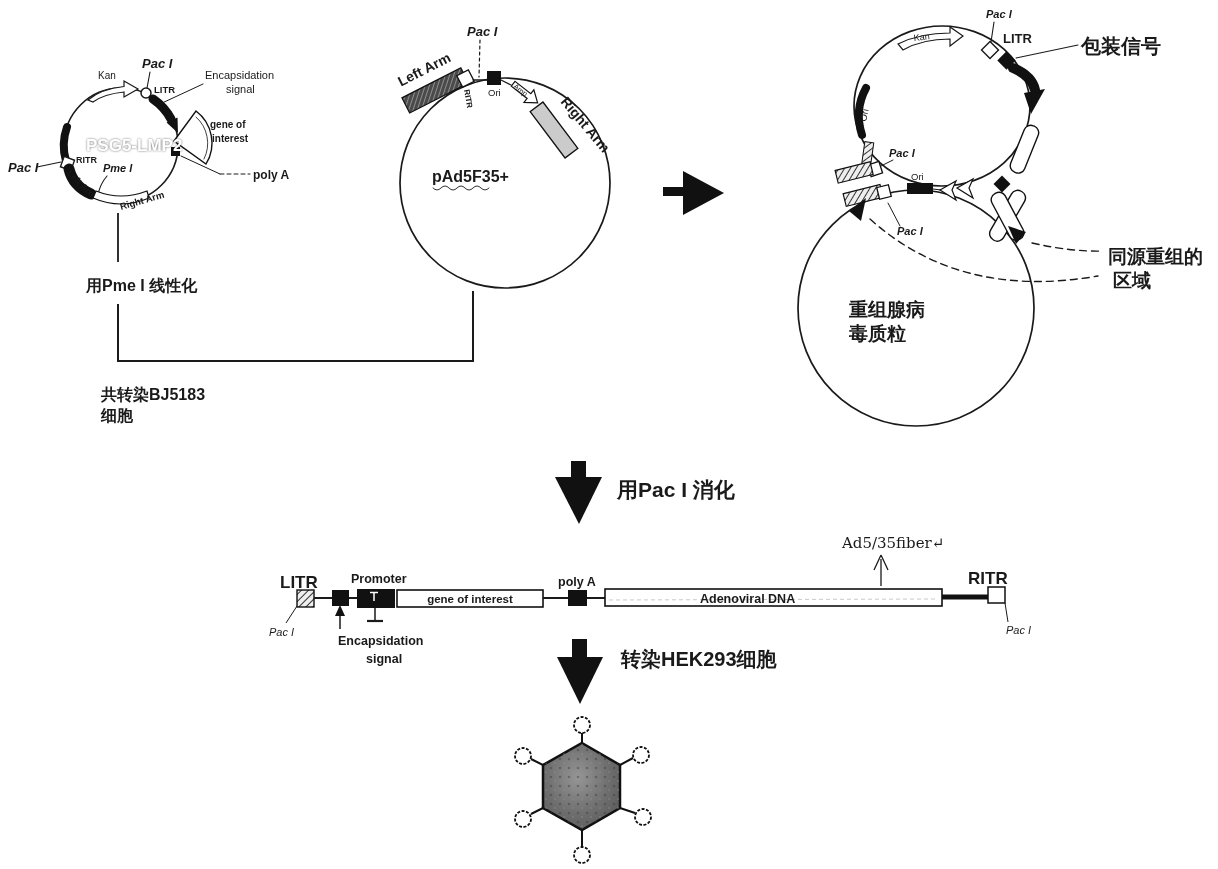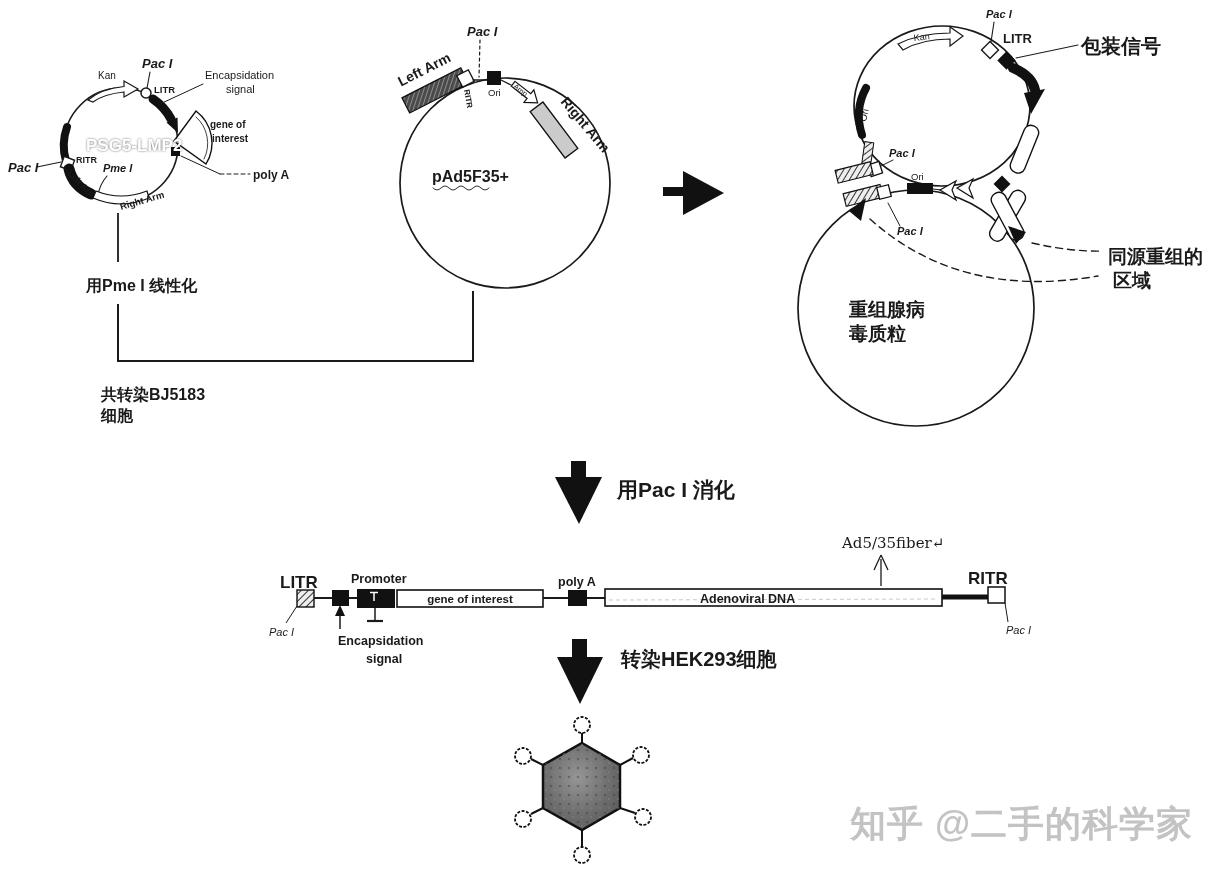--- a/index.html
+++ b/index.html
@@ -247,14 +247,13 @@
       <circle cx="582" cy="725" r="8"></circle>
       <circle cx="582" cy="855" r="8"></circle>
       <circle cx="523" cy="756" r="8"></circle>
       <circle cx="641" cy="755" r="8"></circle>
       <circle cx="523" cy="819" r="8"></circle>
       <circle cx="643" cy="817" r="8"></circle>
     </g>
   </g>
 </svg>
 
-<div class="watermark">知乎 @二手的科学家</div>
 </div>
 
 </body></html>

